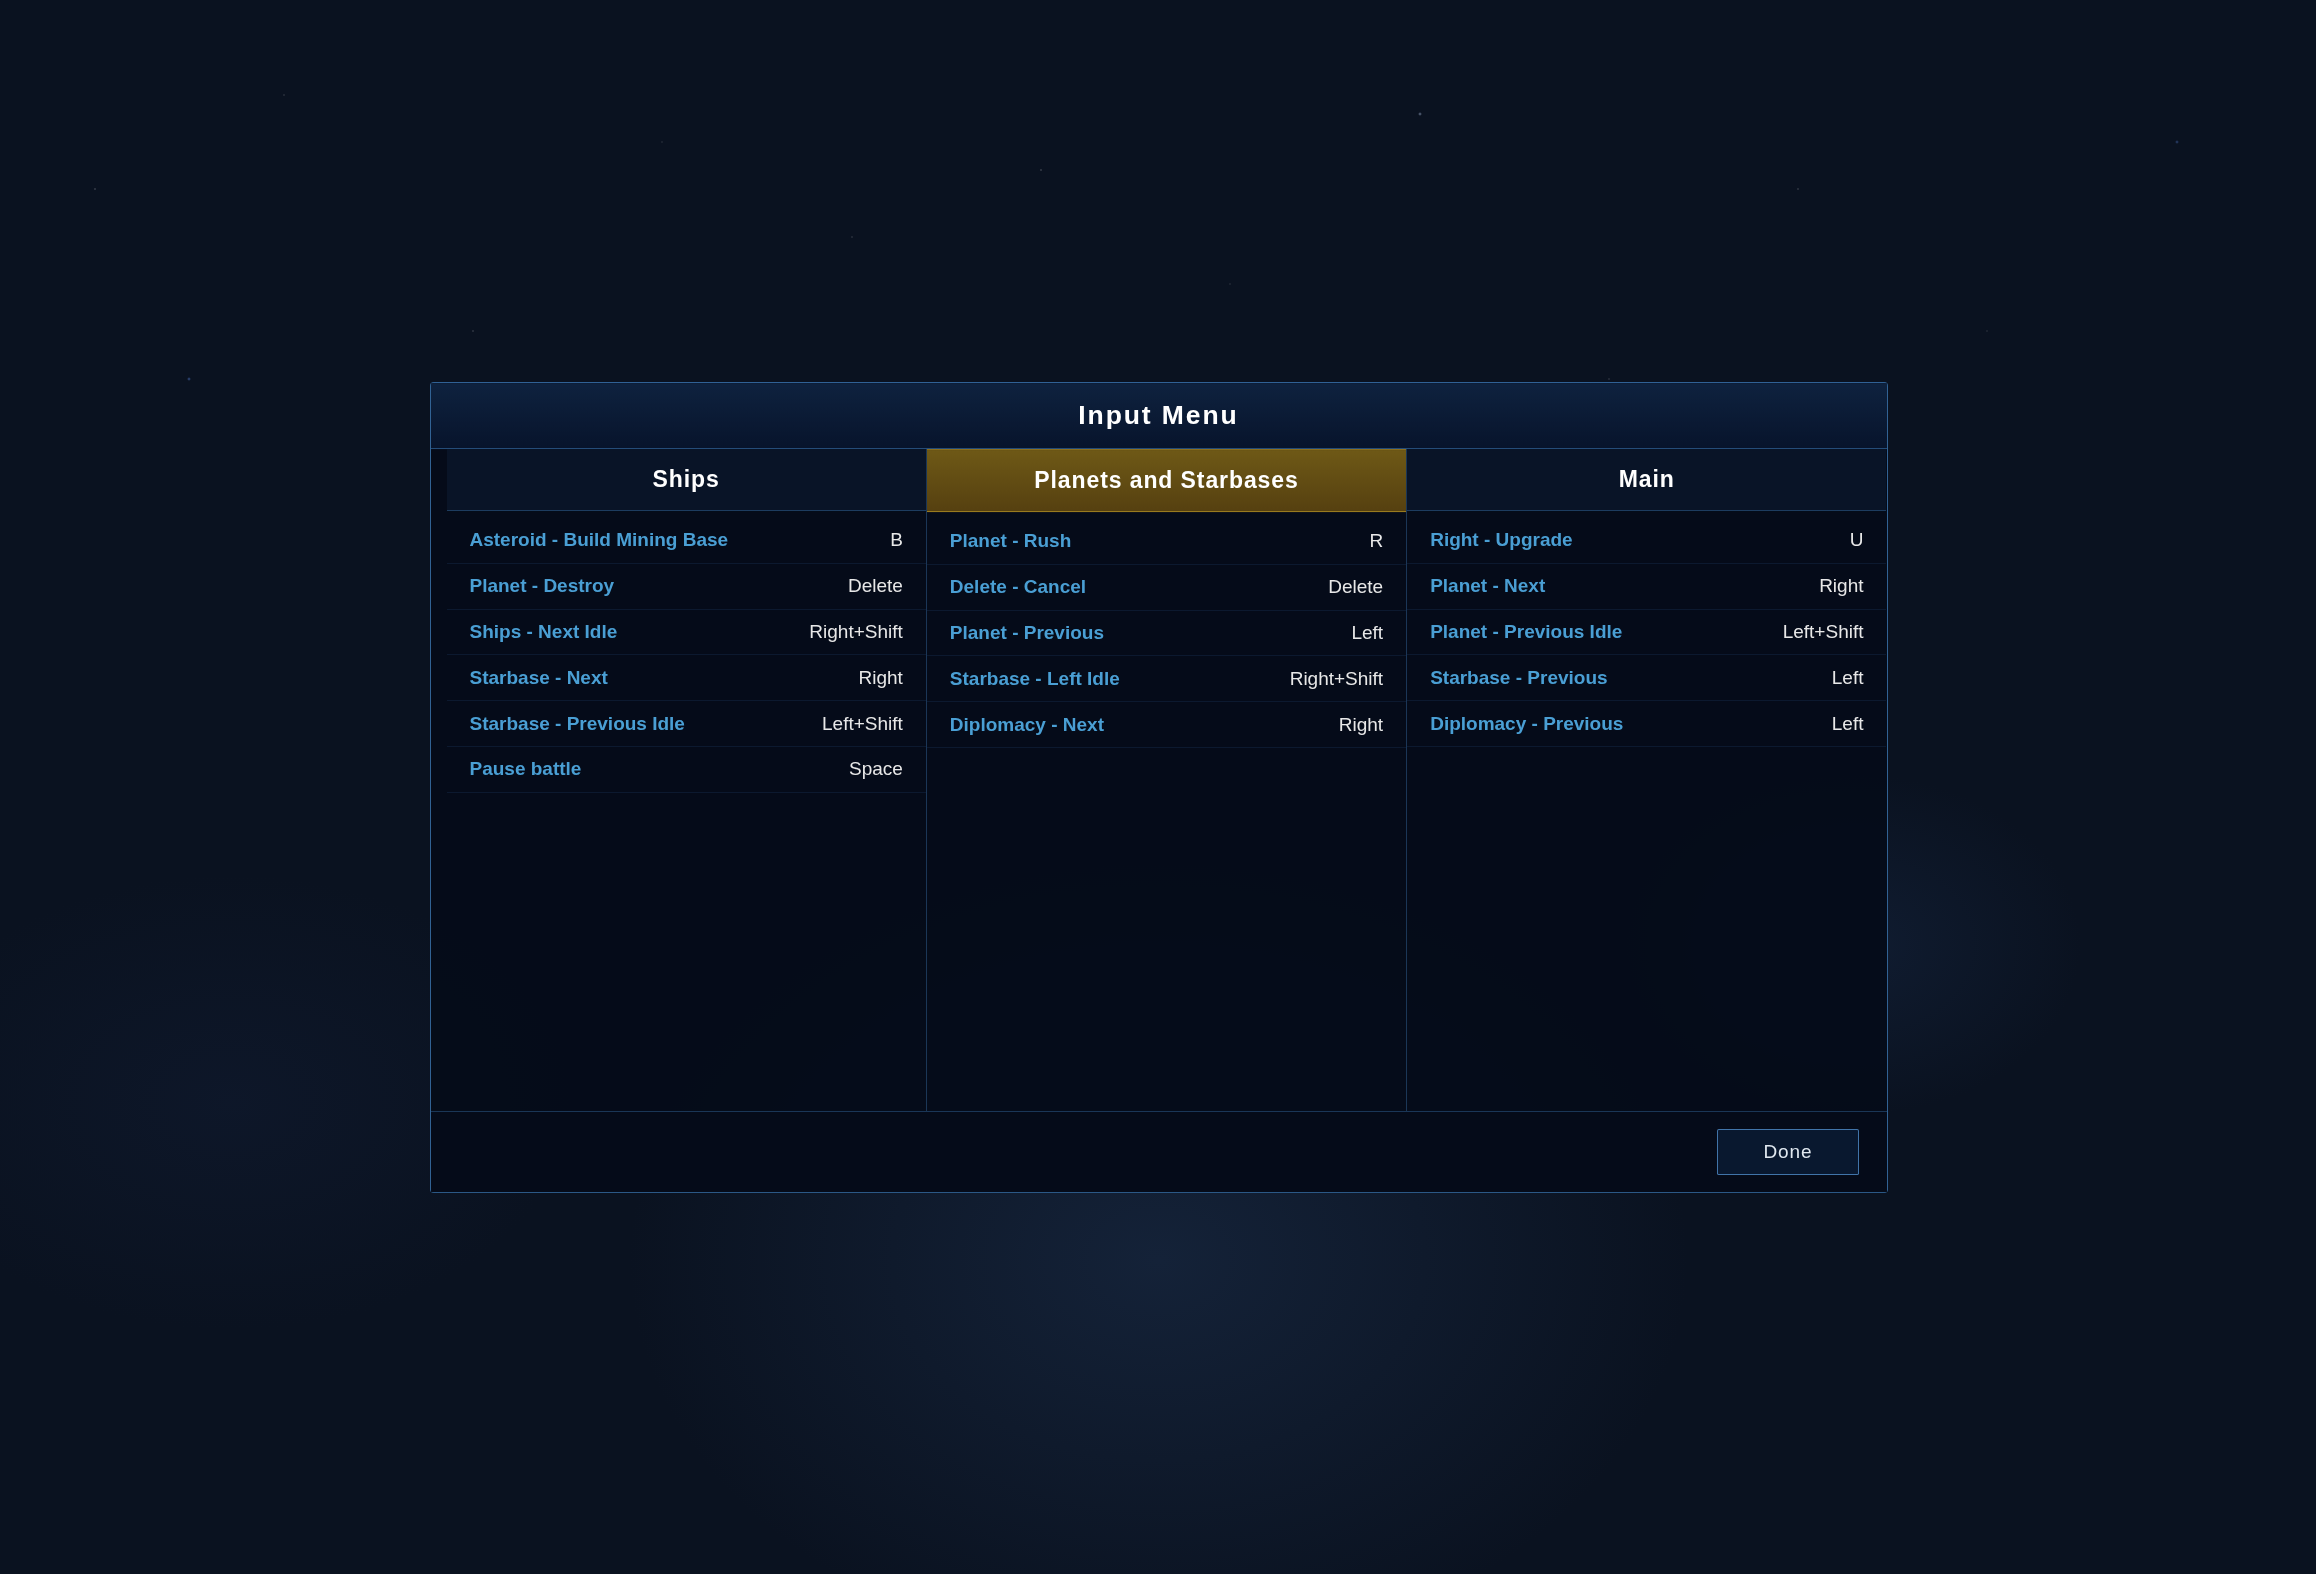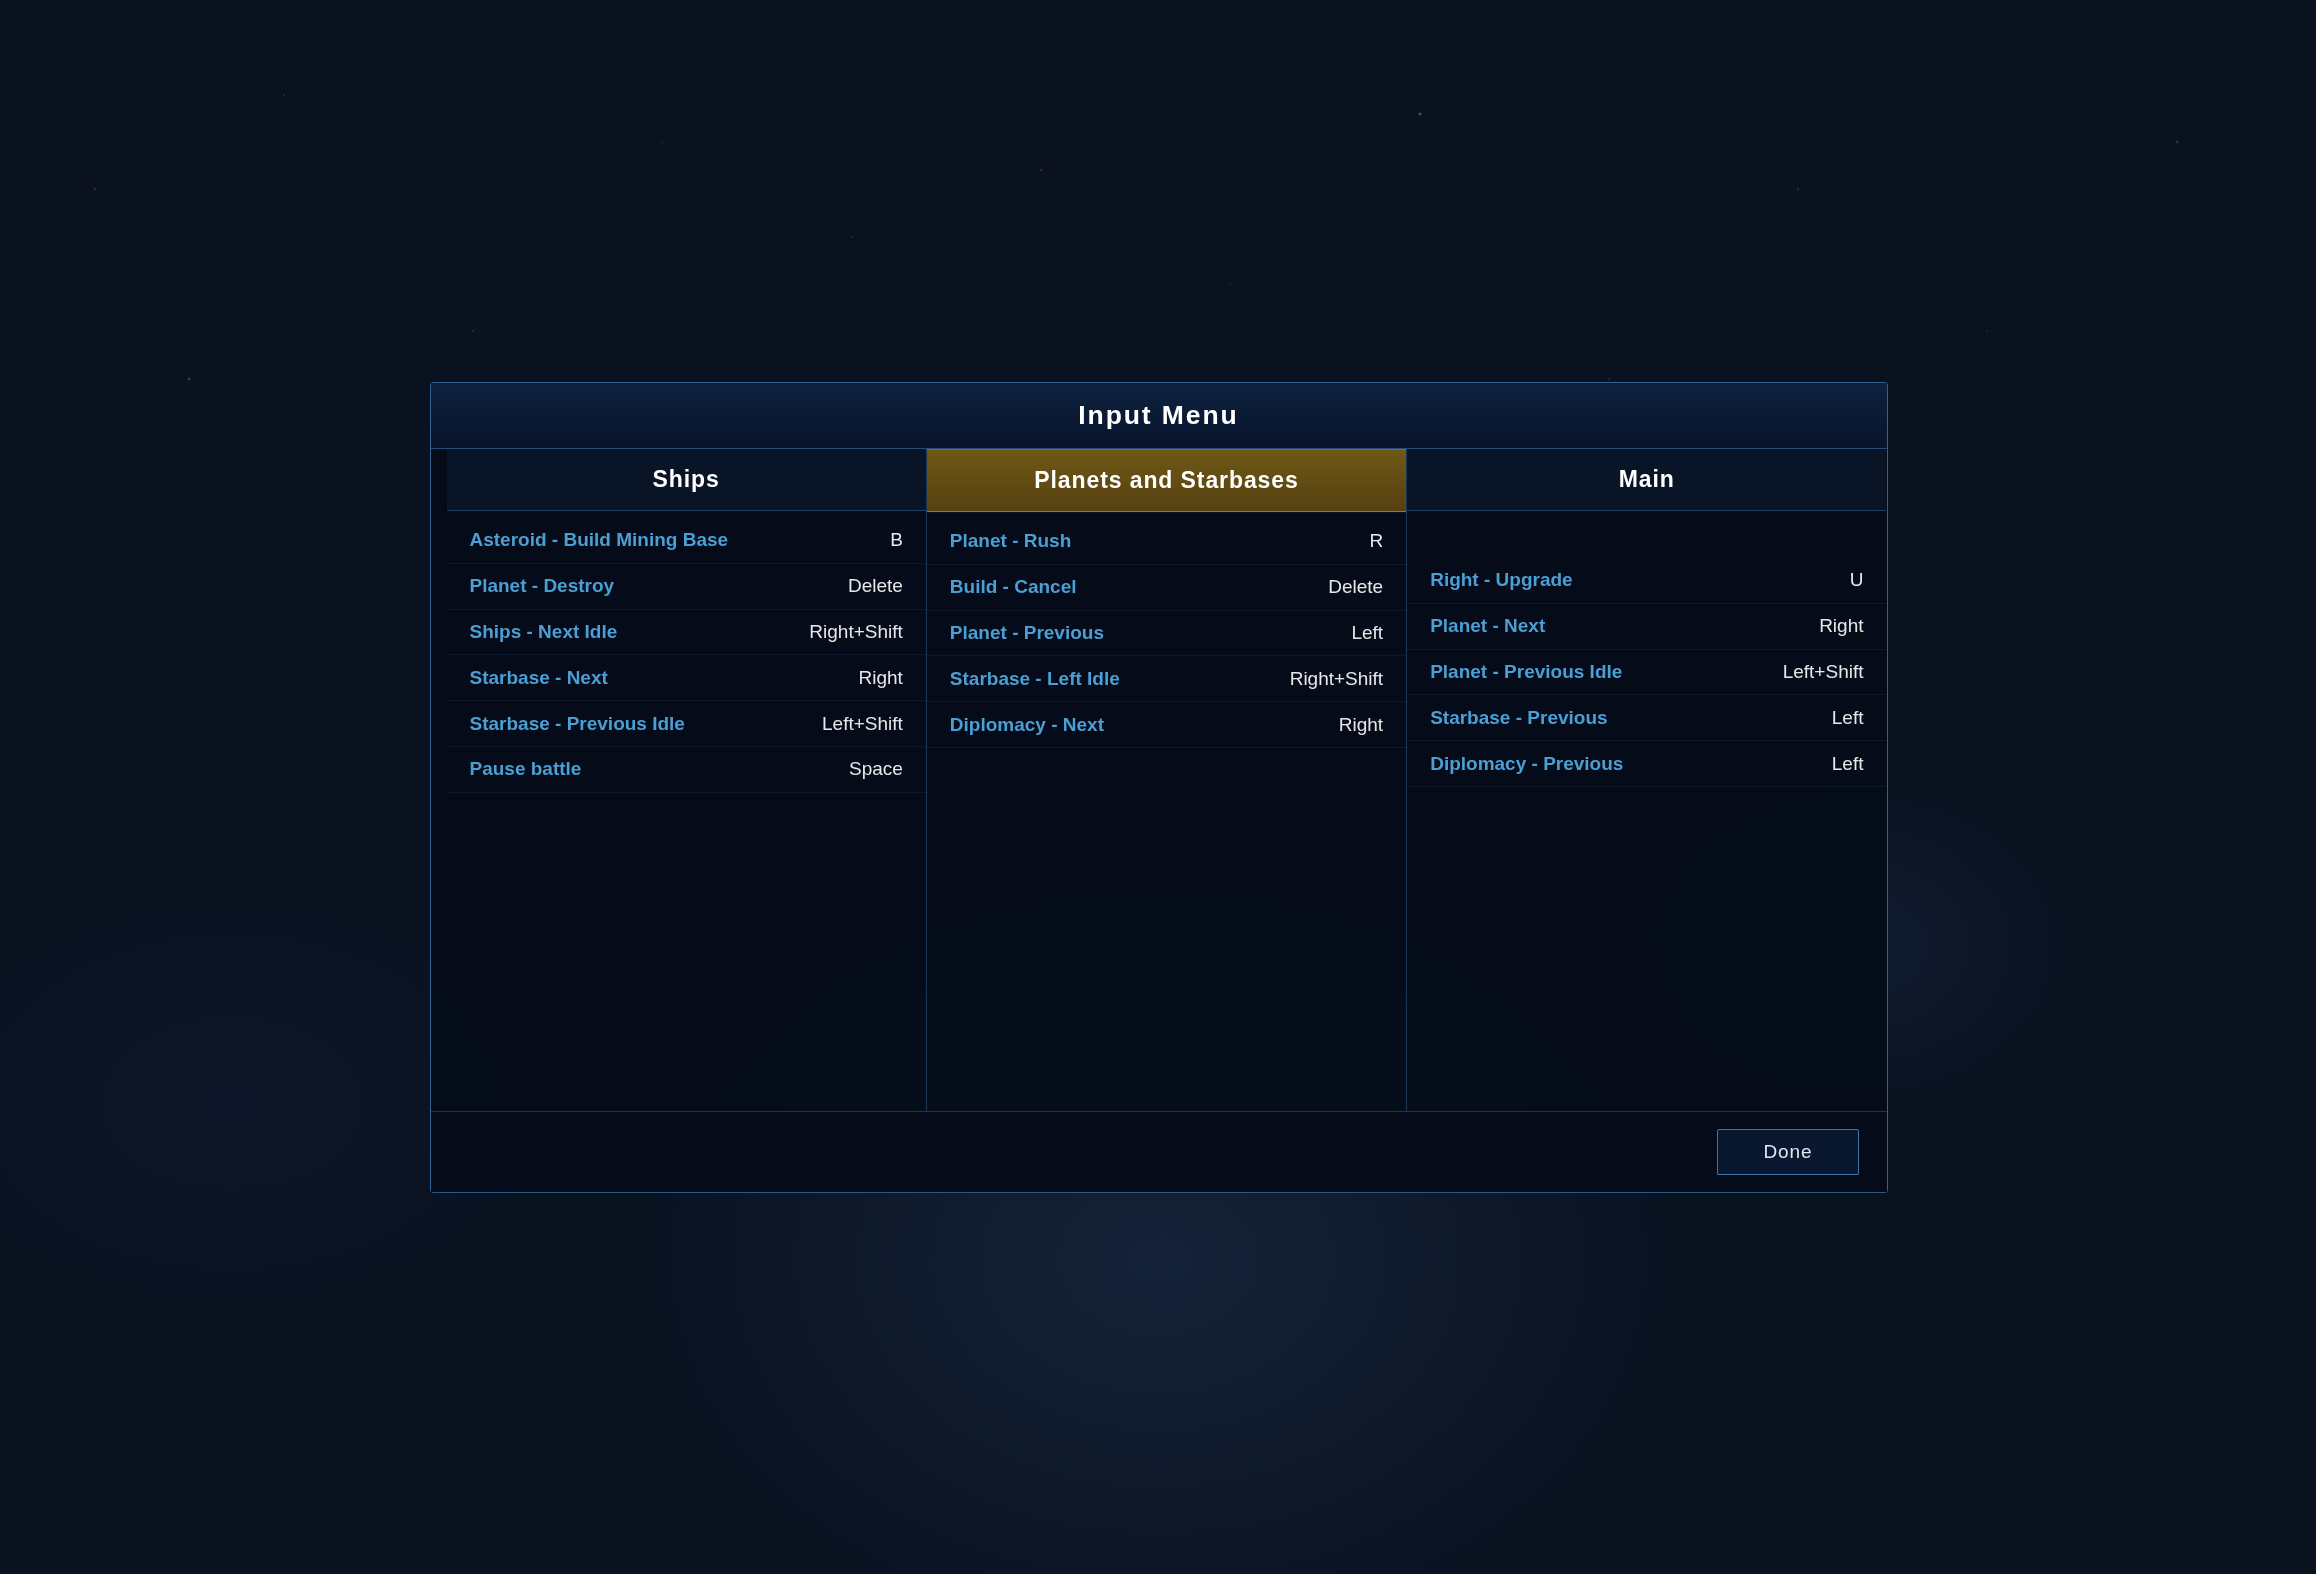--- a/index.html
+++ b/index.html
@@ -91,21 +91,20 @@
 
     .column {
       flex: 1;
       display: flex;
       flex-direction: column;
       border-right: 0.9px solid rgba(60, 120, 180, 0.4);
     }
 
     .column:last-child {
       border-right: none;
-      gap: 40px;
     }
 
     .column-header {
       padding: 17px 23px;
       text-align: center;
       border-bottom: 0.9px solid rgba(60, 120, 180, 0.4);
     }
 
     .column-header-ships {
       background: rgba(10, 22, 42, 0.8);
@@ -222,21 +221,21 @@
     <div class="column">
       <div class="column-header column-header-planets">
         <span class="column-header-label">Planets and Starbases</span>
       </div>
       <div class="keybind-list">
         <div class="keybind-row">
           <span class="keybind-action">Planet - Rush</span>
           <span class="keybind-key">R</span>
         </div>
         <div class="keybind-row">
-          <span class="keybind-action">Build - Cancel</span>
+          <span class="keybind-action">Delete - Cancel</span>
           <span class="keybind-key">Delete</span>
         </div>
         <div class="keybind-row">
           <span class="keybind-action">Planet - Previous</span>
           <span class="keybind-key">Left</span>
         </div>
         <div class="keybind-row">
           <span class="keybind-action">Starbase - Left Idle</span>
           <span class="keybind-key">Right+Shift</span>
         </div>

